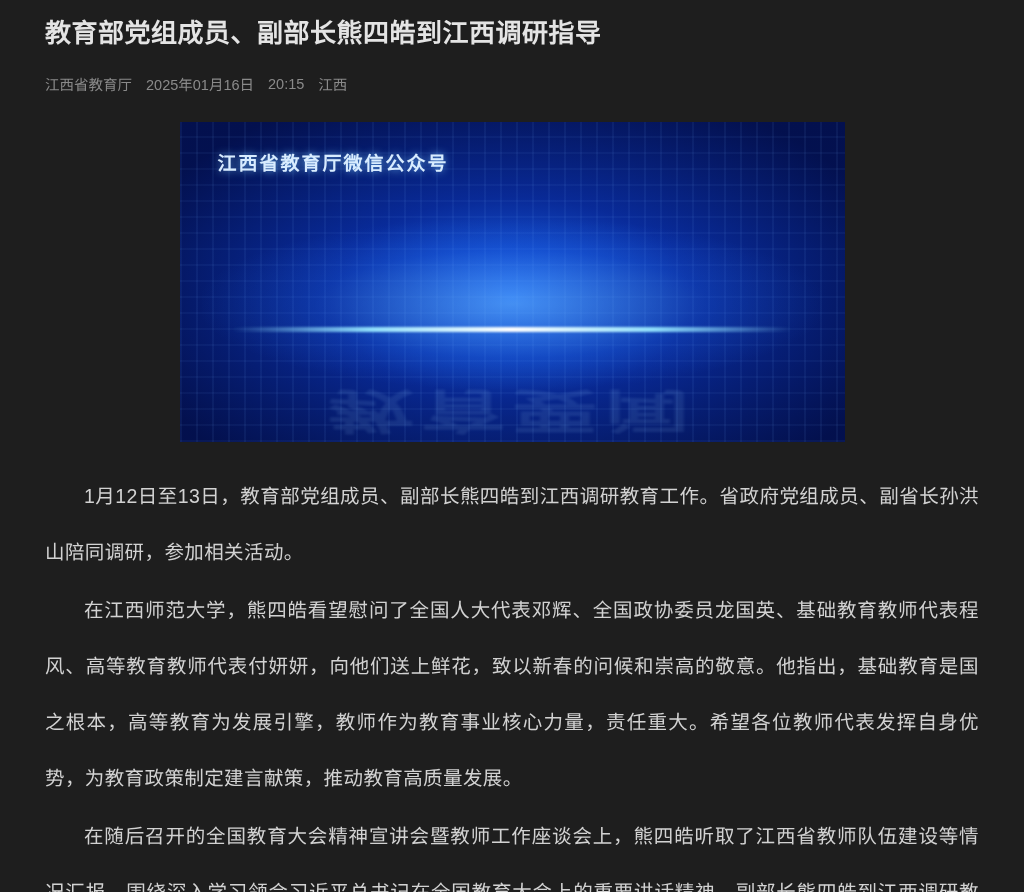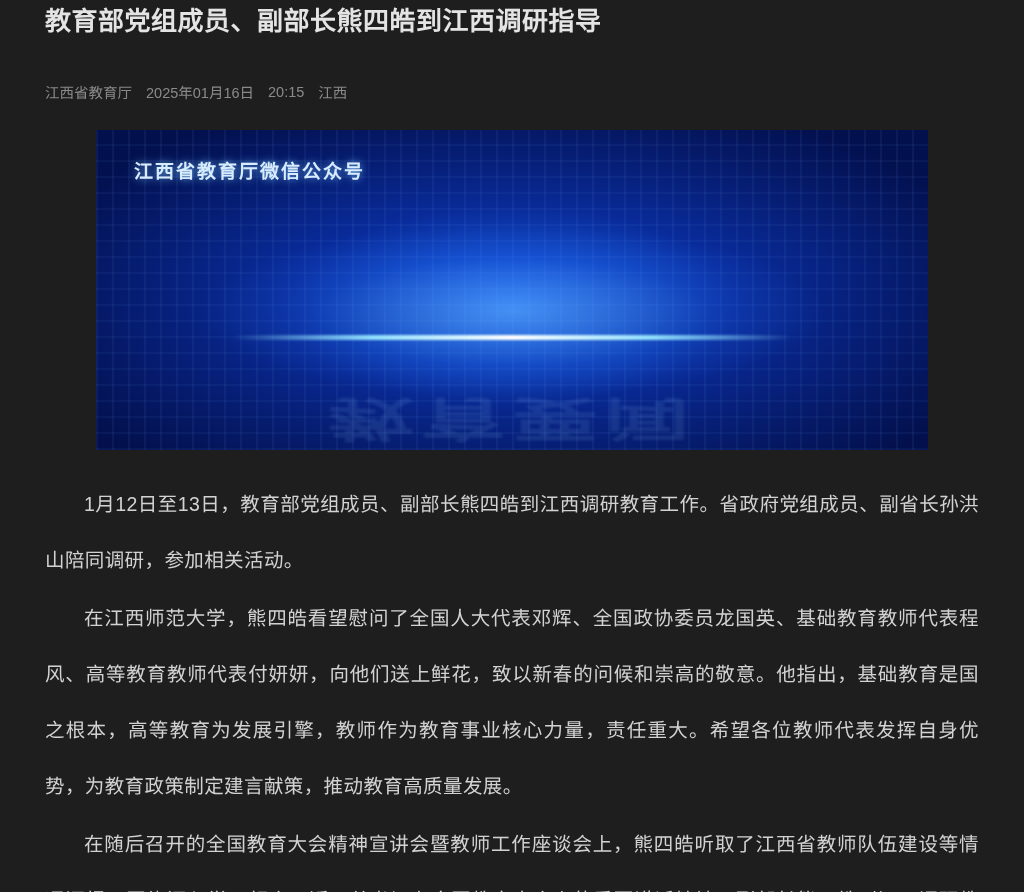--- a/index.html
+++ b/index.html
@@ -25,45 +25,44 @@
     overflow: hidden;
   }
 
   .article-title {
     font-size: 26px;
     font-weight: bold;
     color: #e4e4e4;
     letter-spacing: 0.5px;
     line-height: 1.35;
     margin: 0;
-    padding-top: 4px;
+    padding-top: 16px;
   }
 
   .meta-row {
     margin-top: 22px;
     font-size: 14.5px;
     color: #8a8a8a;
     display: flex;
     align-items: center;
     gap: 14px;
   }
   .meta-row .meta-item {
     white-space: nowrap;
-    margin-top: 20px;
   }
 
   .hero-wrap {
     margin-top: 28px;
     display: flex;
     justify-content: center;
   }
 
   .hero {
     position: relative;
-    width: 832px;
+    width: 665px;
     height: 320px;
     overflow: hidden;
     background: #041a6b;
     background-image:
       radial-gradient(ellipse 60% 70% at 50% 55%, rgba(30,110,255,0.85) 0%, rgba(10,45,160,0.75) 45%, rgba(3,16,78,0.95) 100%),
       linear-gradient(180deg, #03114f 0%, #062a96 40%, #041c72 75%, #02103f 100%);
   }
   
   .hero .grid {
     position: absolute;

